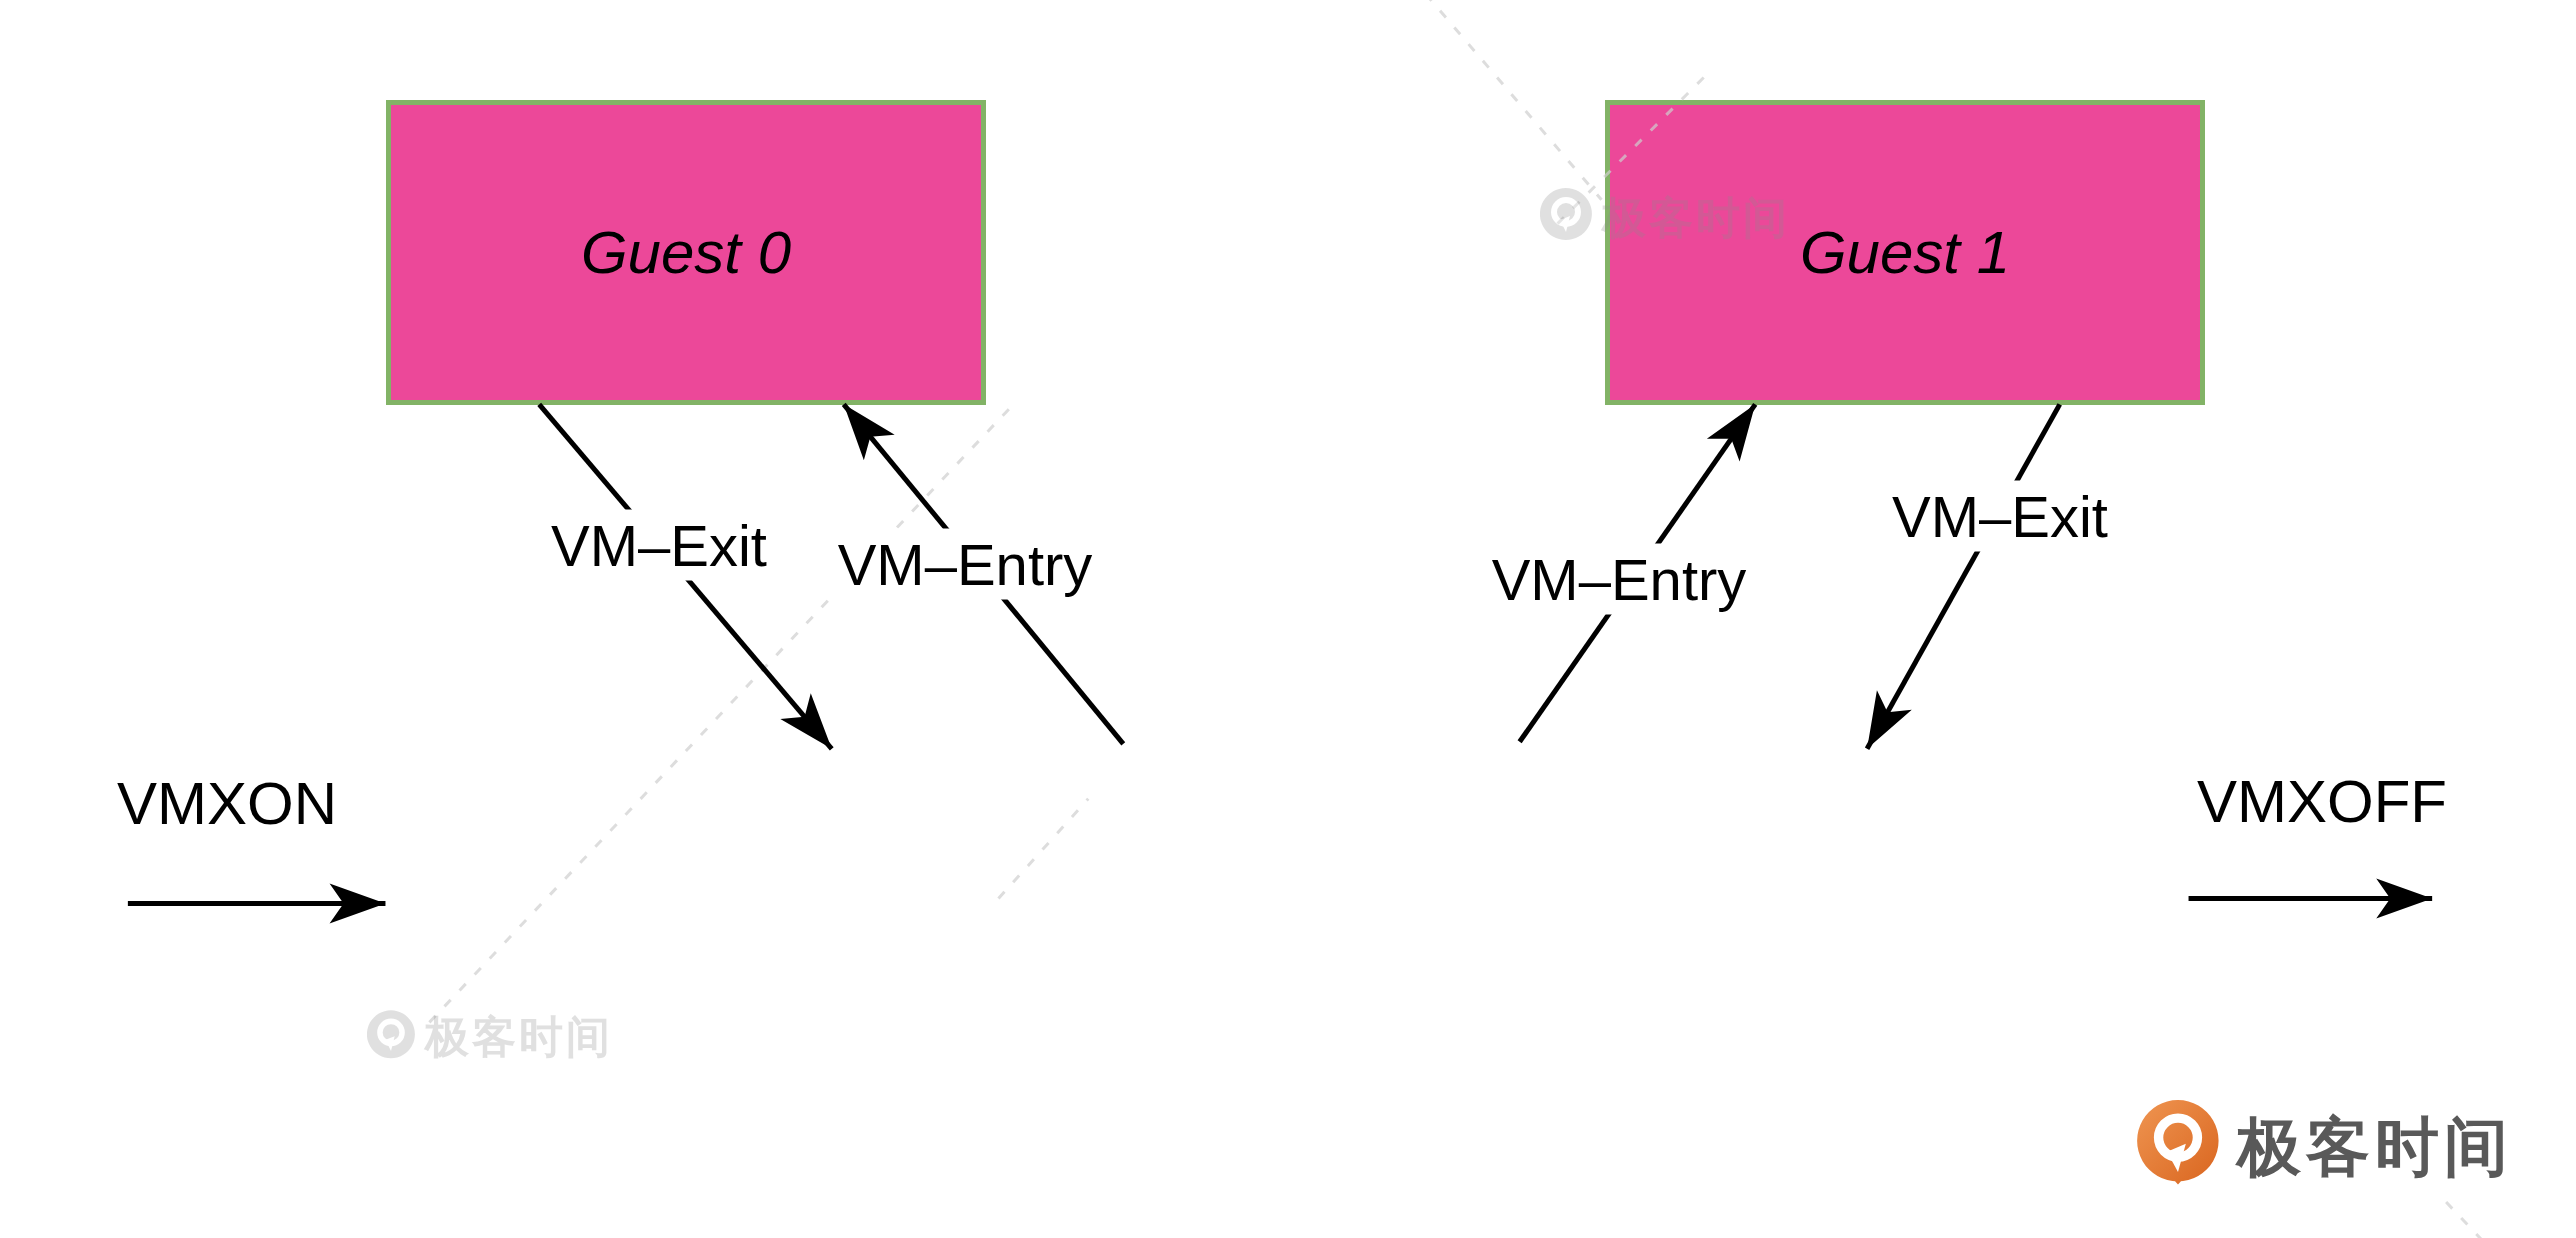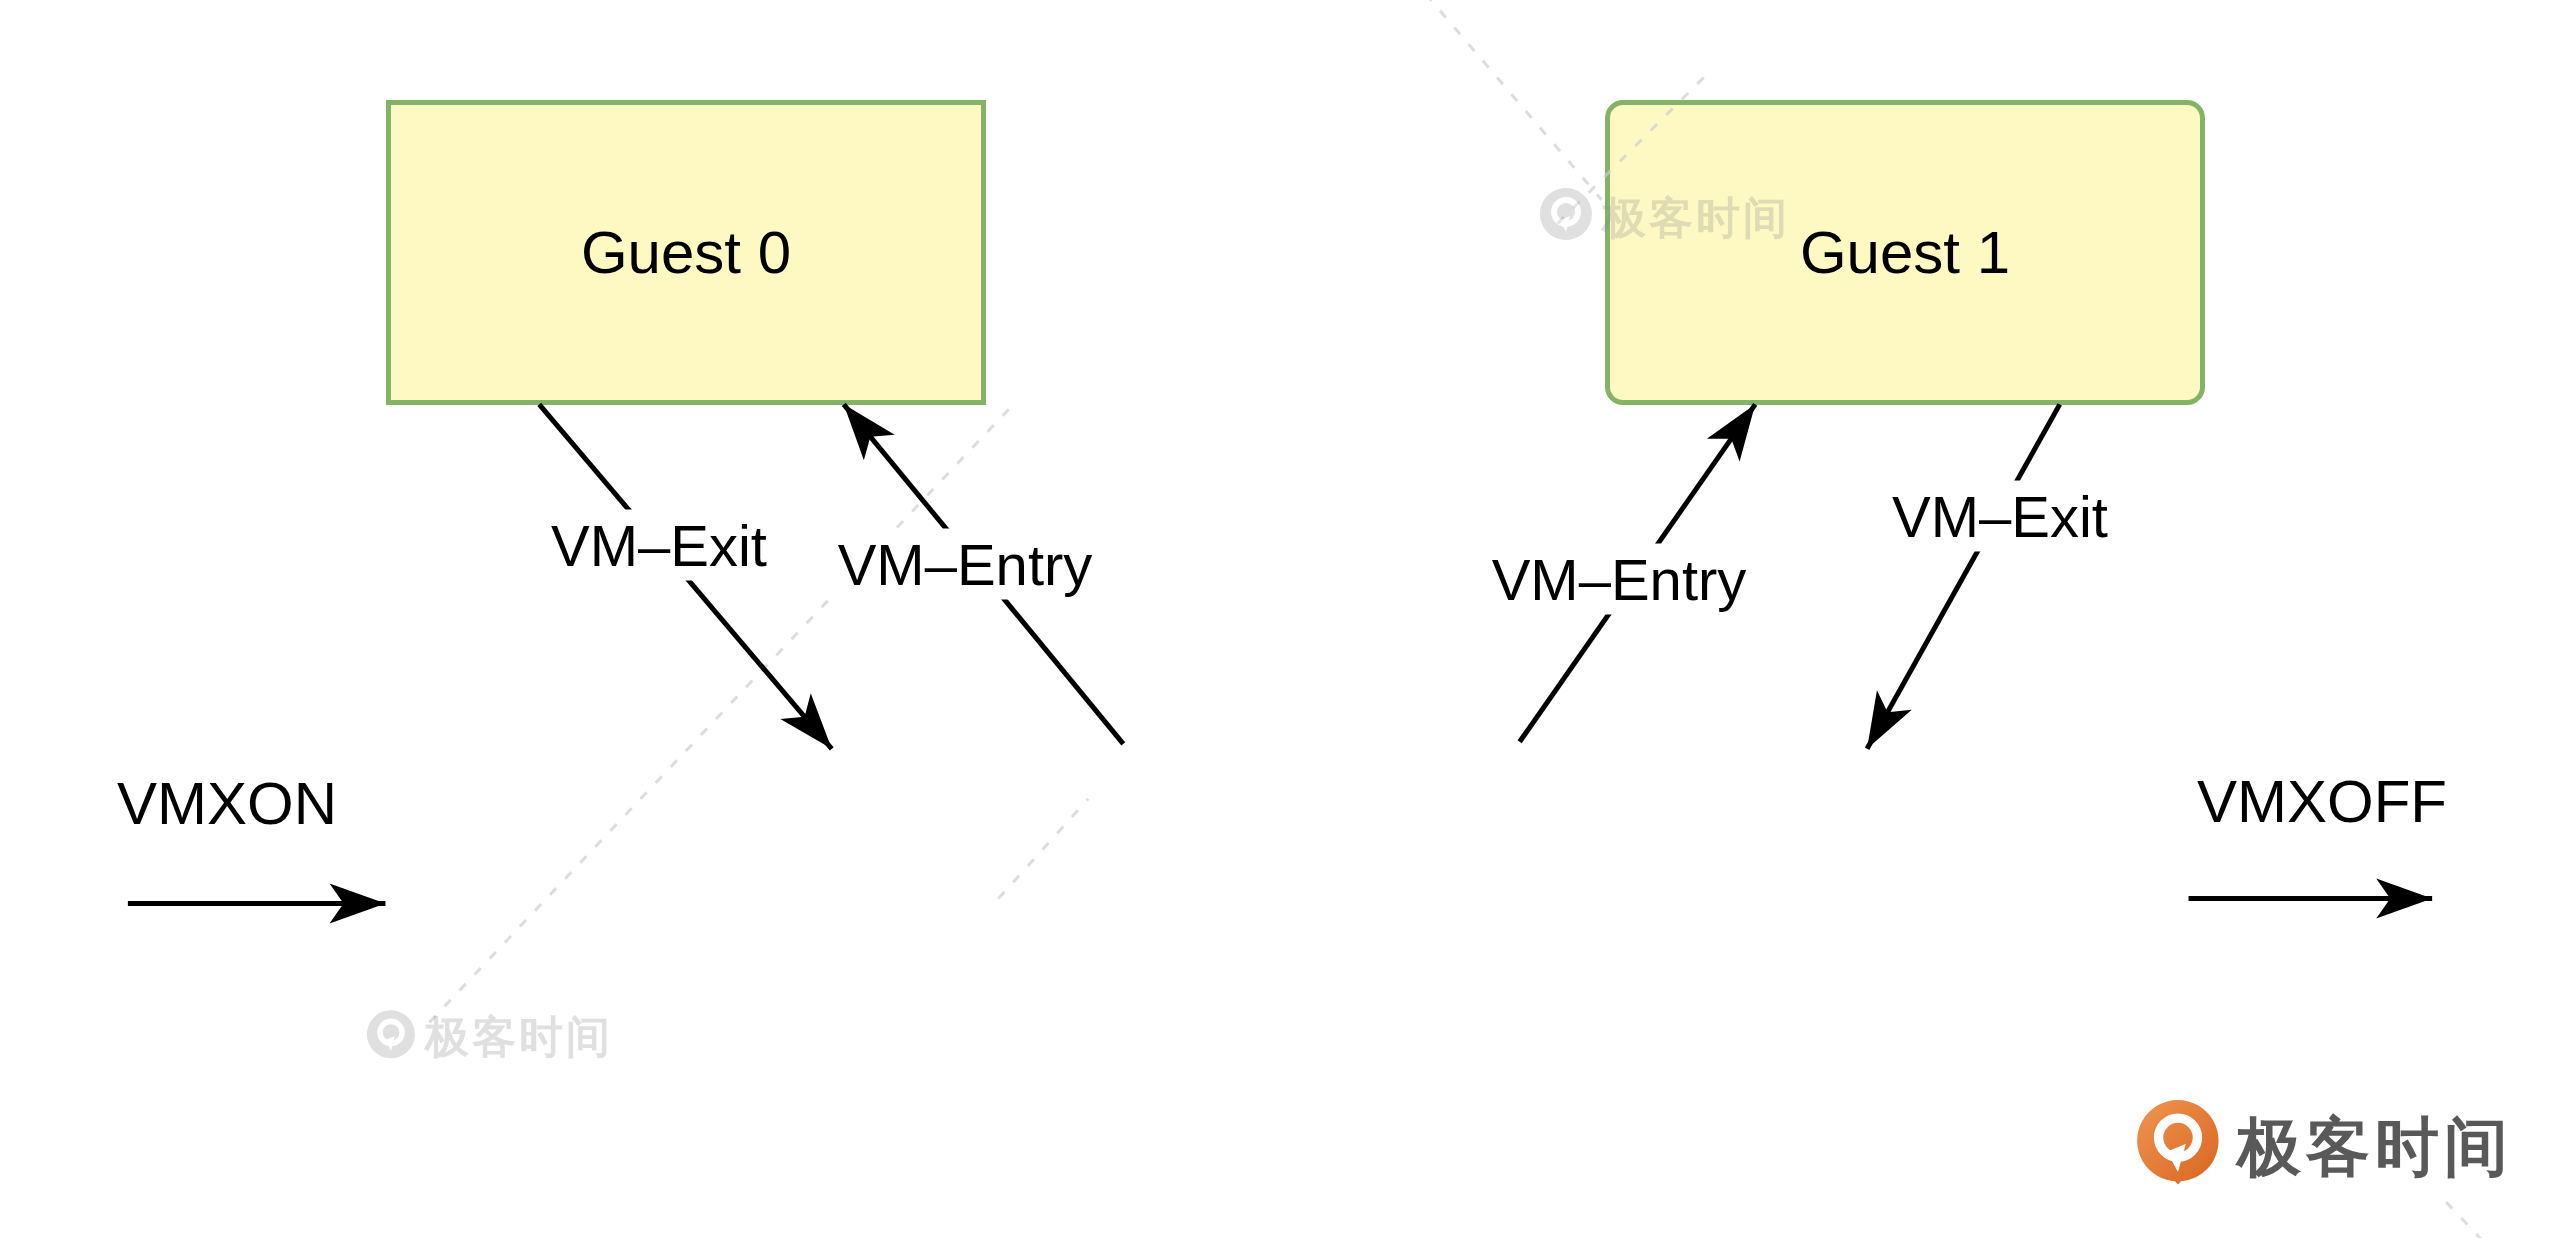--- a/index.html
+++ b/index.html
@@ -12,21 +12,21 @@
     color:#000;
   }
   .layer{position:absolute;left:0;top:0;width:2576px;height:1238px;}
   .node{
     position:absolute;
     display:flex;align-items:center;justify-content:center;
     box-sizing:border-box;
     font-size:60px;
     color:#000;
   }
-  .guest{background:#fef9c3;border:5px solid #82b366;}
+  .guest{background:#ec4899;border:5px solid #82b366;font-style:italic;}
   .hyper{background:#fff2cc;border:5px solid #d6b656;}
   .edge-label{
     position:absolute;
     transform:translate(-50%,-50%);
     background:#ffffff;
     padding:2px 8px;
     font-size:58px;
     white-space:nowrap;
   }
   .port-label{
@@ -53,21 +53,21 @@
   }
 </style>
 </head>
 <body>
 
 <div class="canvas">
 
   <div class="node guest" style="left:386px;top:100px;width:600px;height:305px;">
     <span>Guest 0</span>
   </div>
-  <div class="node guest" style="left:1605px;top:100px;width:600px;height:305px;border-radius:18px;">
+  <div class="node guest" style="left:1605px;top:100px;width:600px;height:305px;">
     <span>Guest 1</span>
   </div>
 
   <svg class="layer" viewBox="0 0 2580 1240">
     <defs>
       <marker id="ah" markerUnits="userSpaceOnUse" markerWidth="62" markerHeight="46" refX="58" refY="22" orient="auto">
         <path d="M2,2 L58,22 L2,42 L16,22 Z" fill="#000"></path>
       </marker>
     </defs>
 

